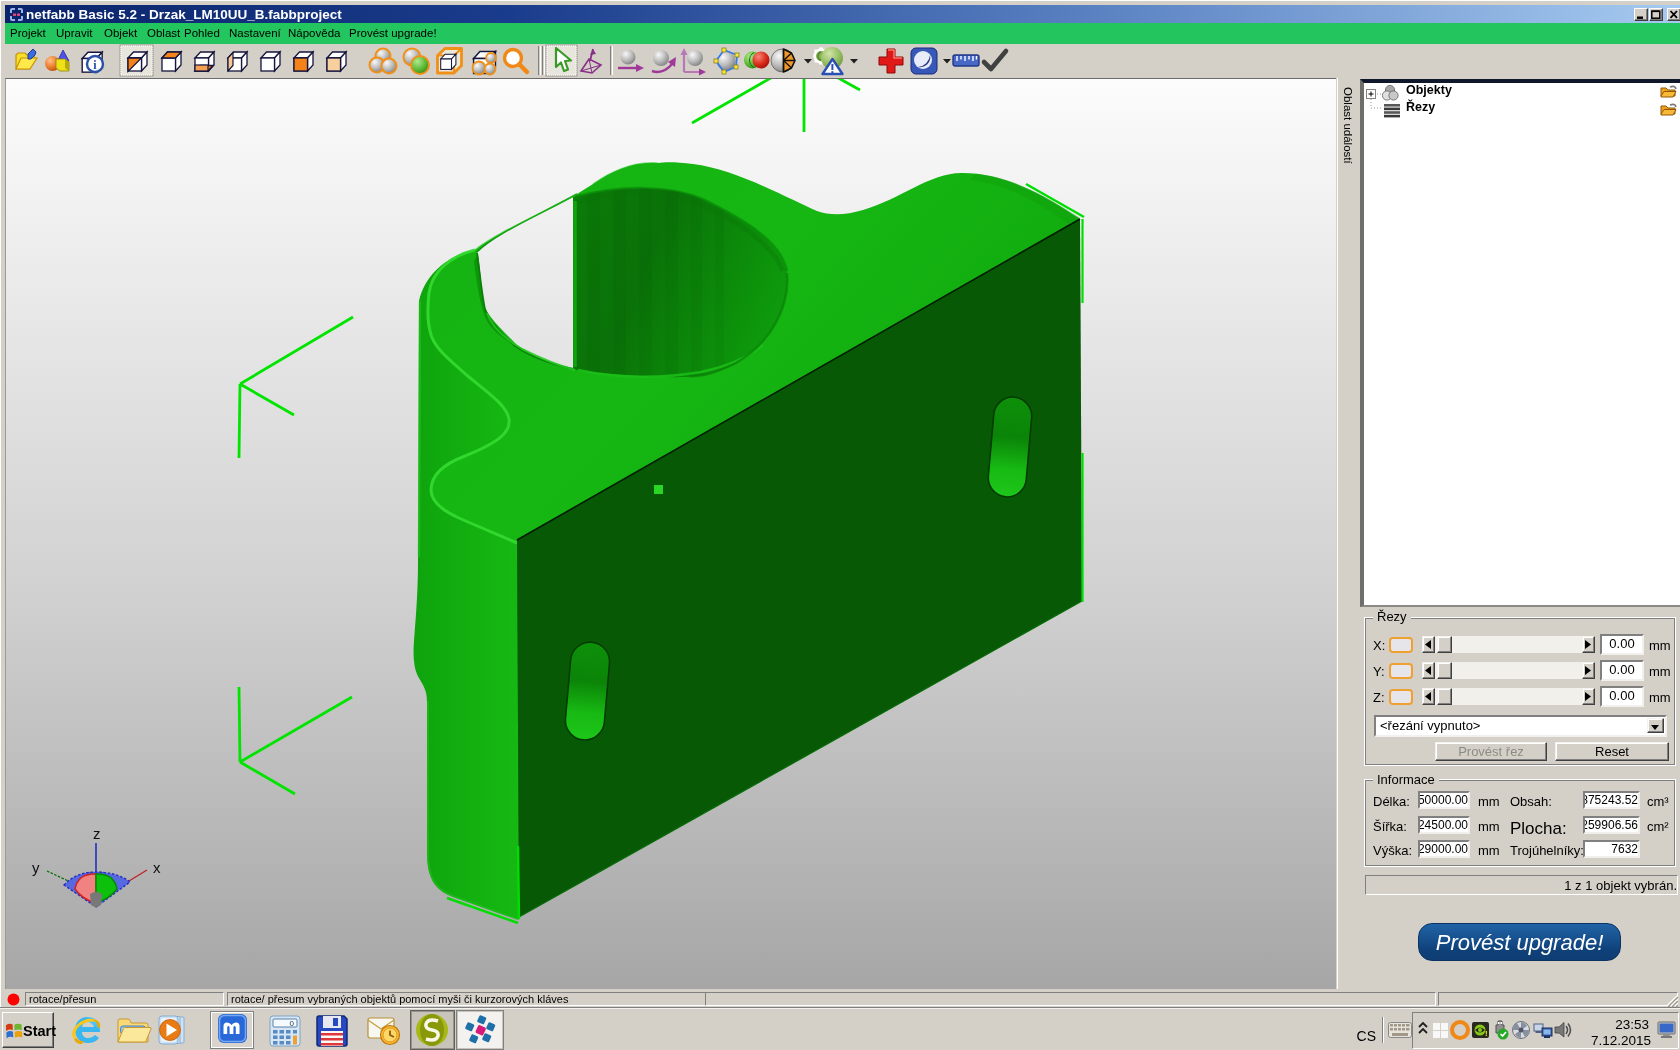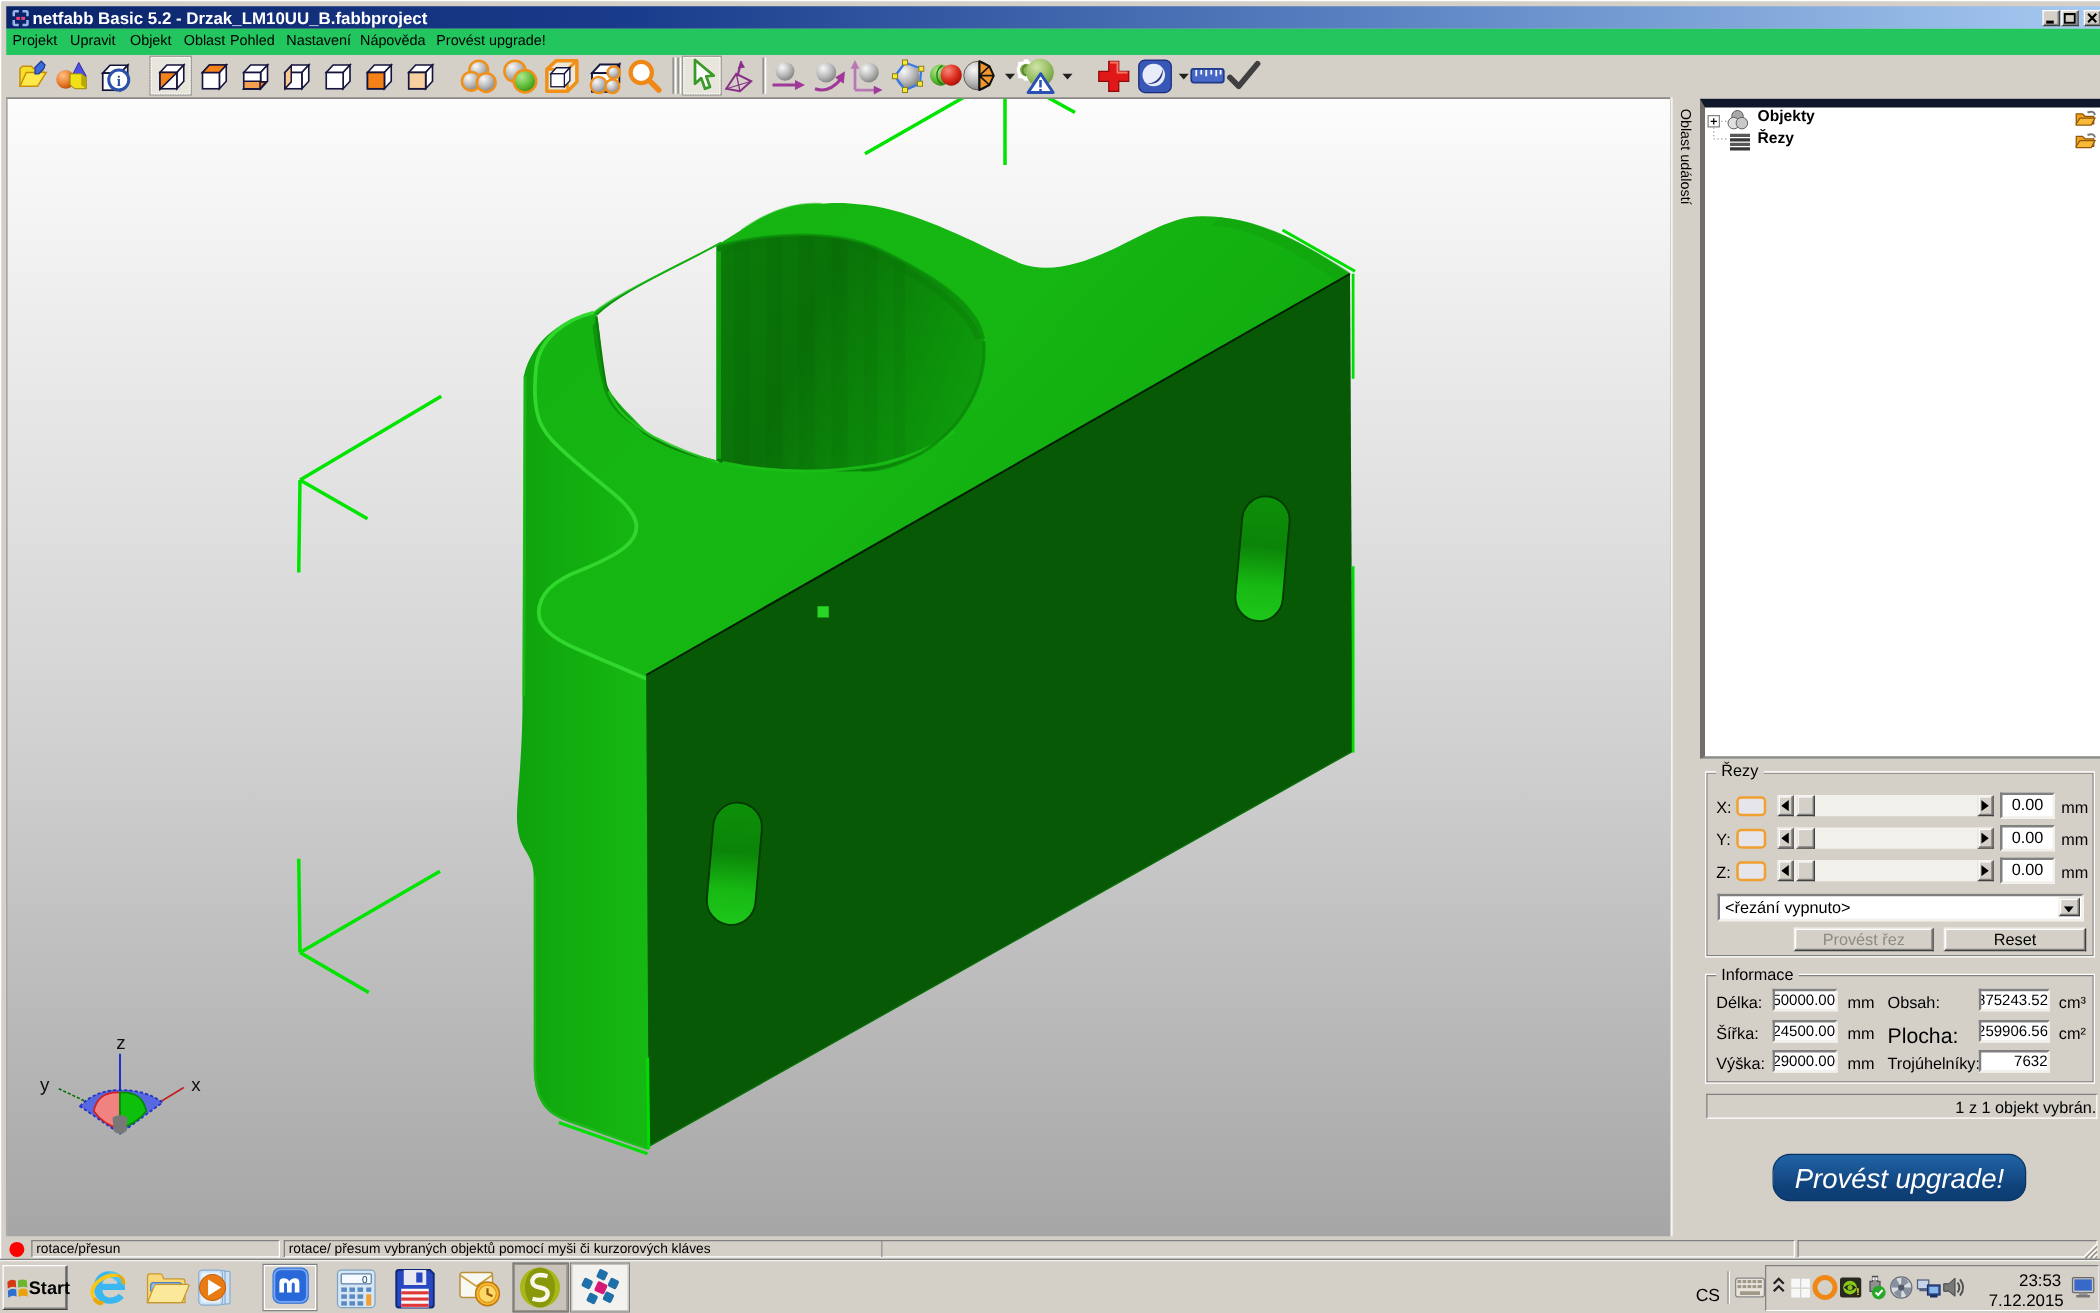--- a/index.html
+++ b/index.html
@@ -24,21 +24,21 @@
 #viewport { position:absolute; left:4px; top:77px; width:1331px; height:911px;
   background:linear-gradient(to bottom,#fcfcfc 0%,#ececec 20%,#d2d2d2 55%,#b5b5b5 85%,#a6a6a6 100%);
   border-top:1px solid #6c6c6c; border-left:1px solid #9a9a9a; }
 #sidebar { position:absolute; left:1336px; top:77px; width:23px; height:911px;
   background:#d4d0c8; border-left:1px solid #fff; }
 #sidebar .vtxt { position:absolute; left:4px; top:9px; font-size:11.5px; color:#000;
   writing-mode:vertical-rl; white-space:nowrap; }
 #rpanel { position:absolute; left:1359px; top:77px; width:321px; height:911px;
   background:#d4d0c8; }
 #tree { position:absolute; left:0px; top:1px; width:321px; height:528px;
-  background:#fff; border-top:7px solid #0f172a; border-left:4px solid #6e6e6a;
+  background:#fff; border-top:4px solid #0f172a; border-left:4px solid #6e6e6a;
   border-bottom:2px solid #8a8a84; }
 .sunken { border-top:1px solid #808080; border-left:1px solid #808080;
   border-bottom:1px solid #fff; border-right:1px solid #fff; }
 .field { position:absolute; background:#fff;
   border-top:2px solid #808080; border-left:2px solid #808080;
   border-bottom:2px solid #f2f0ec; border-right:2px solid #f2f0ec;
   font-size:13px; }
 .btn { position:absolute; background:#d4d0c8;
   border-top:1px solid #f4f2ee; border-left:1px solid #f4f2ee;
   border-bottom:1px solid #404040; border-right:1px solid #404040;

